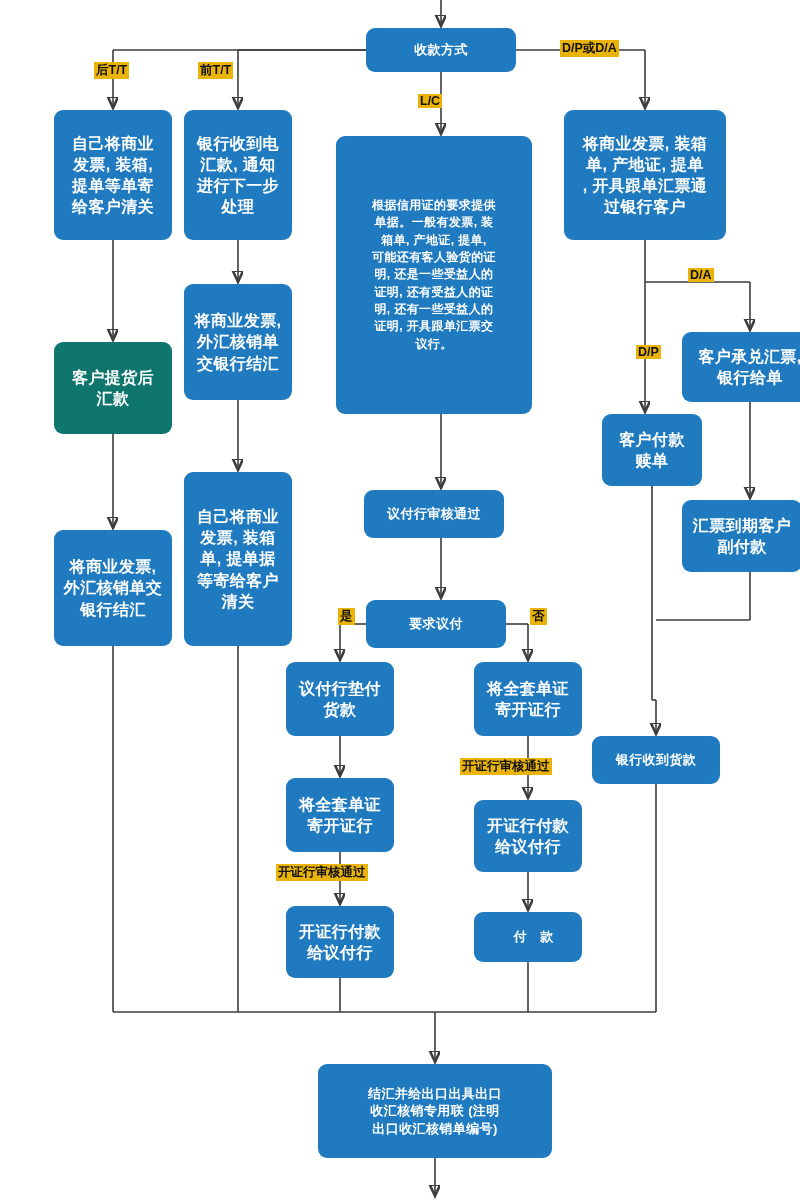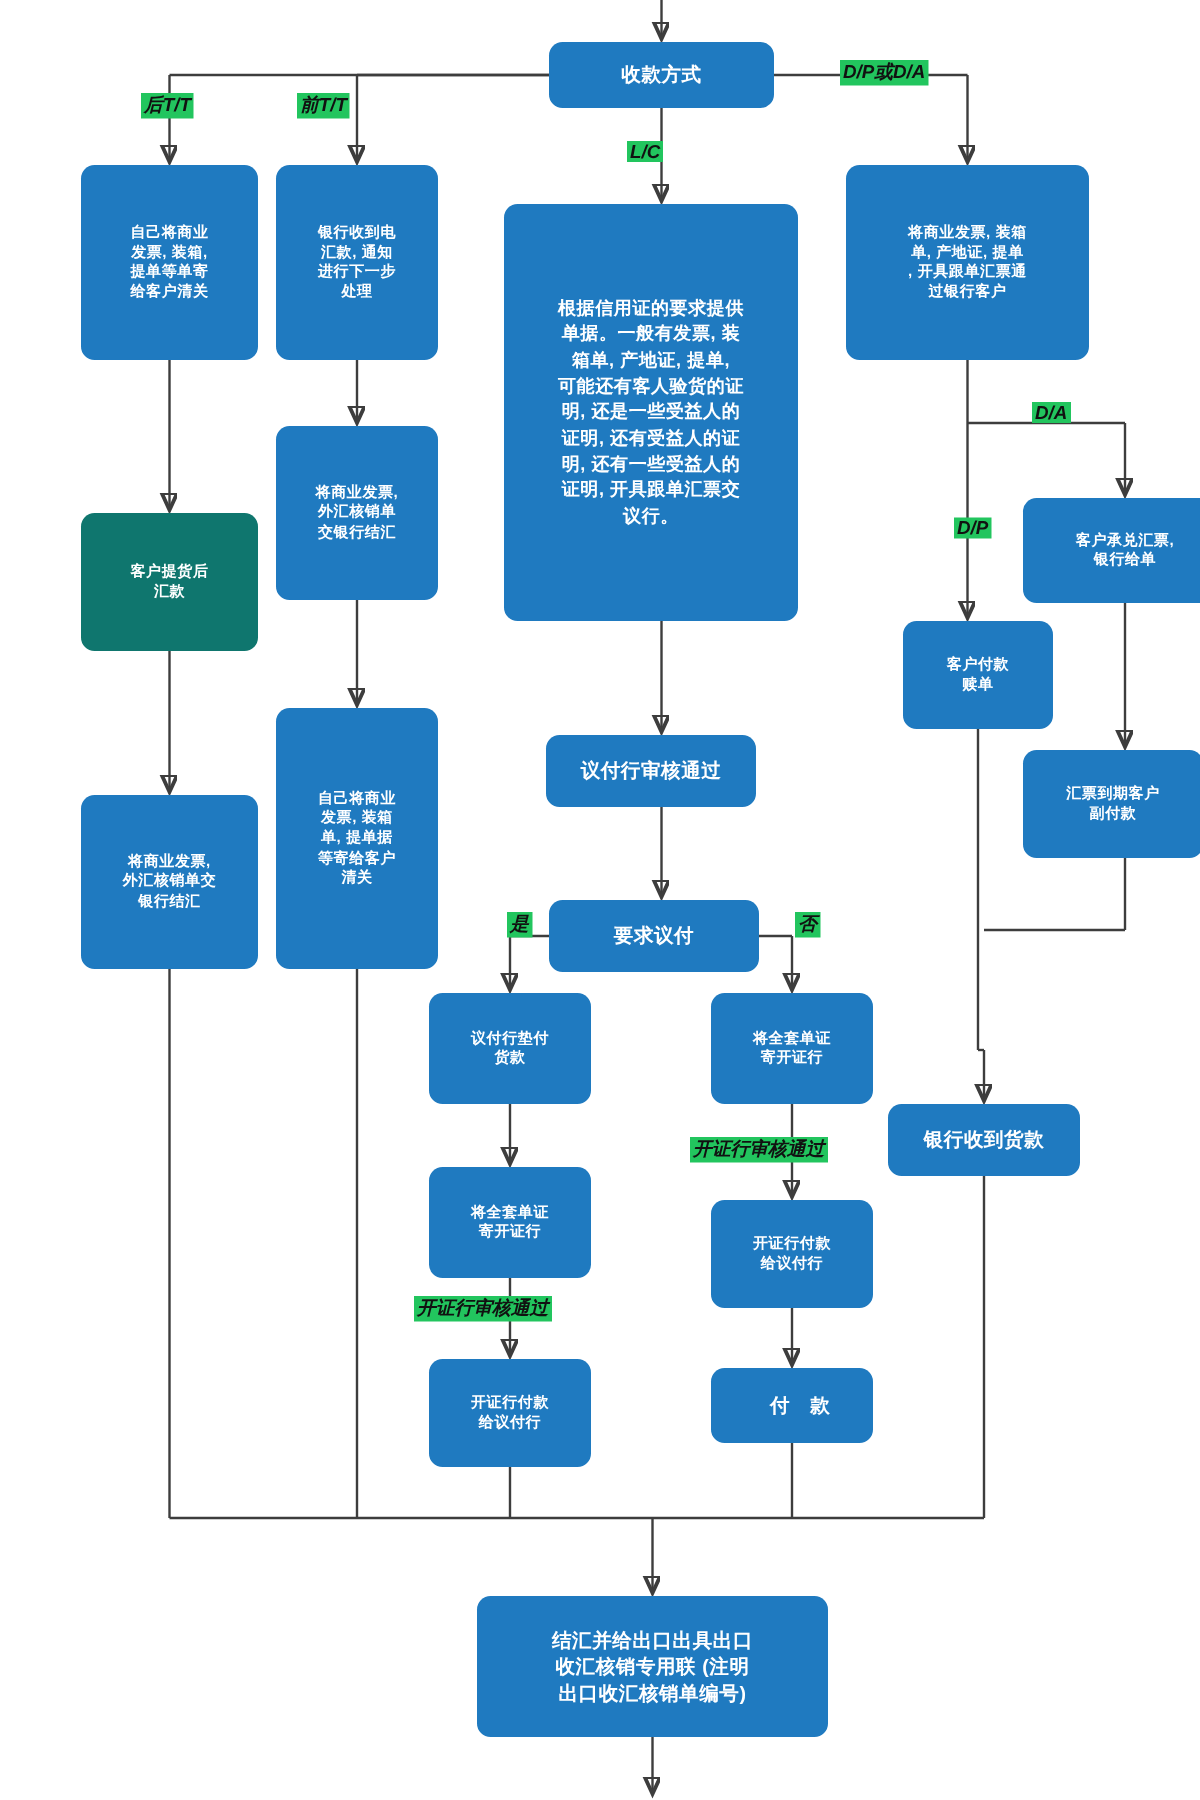--- a/index.html
+++ b/index.html
@@ -24,33 +24,32 @@
     border-radius: 9px;
     display: flex;
     align-items: center;
     justify-content: center;
     text-align: center;
     font-weight: bold;
     line-height: 1.32;
     padding: 4px 5px;
     letter-spacing: 0.4px;
   }
-  .node.small { font-size: 10px; }
+  .node.small { font-size: 16px; }
   .node.mid { font-size: 13px; }
   .node.lc { font-size: 12px; line-height: 1.45; }
   .edge-label {
     position: absolute;
     color: #111111;
     font-weight: bold;
     font-size: 12.5px;
     font-family: "Liberation Sans", sans-serif;
     white-space: nowrap;
-    background: #22c55e;
+    background: #eab308;
     padding: 0 2px;
-    font-style: italic;
   }
   svg.links {
     position: absolute;
     left: 0;
     top: 0;
     width: 800px;
     height: 1200px;
     pointer-events: none;
   }
   svg.links path, svg.links line {

